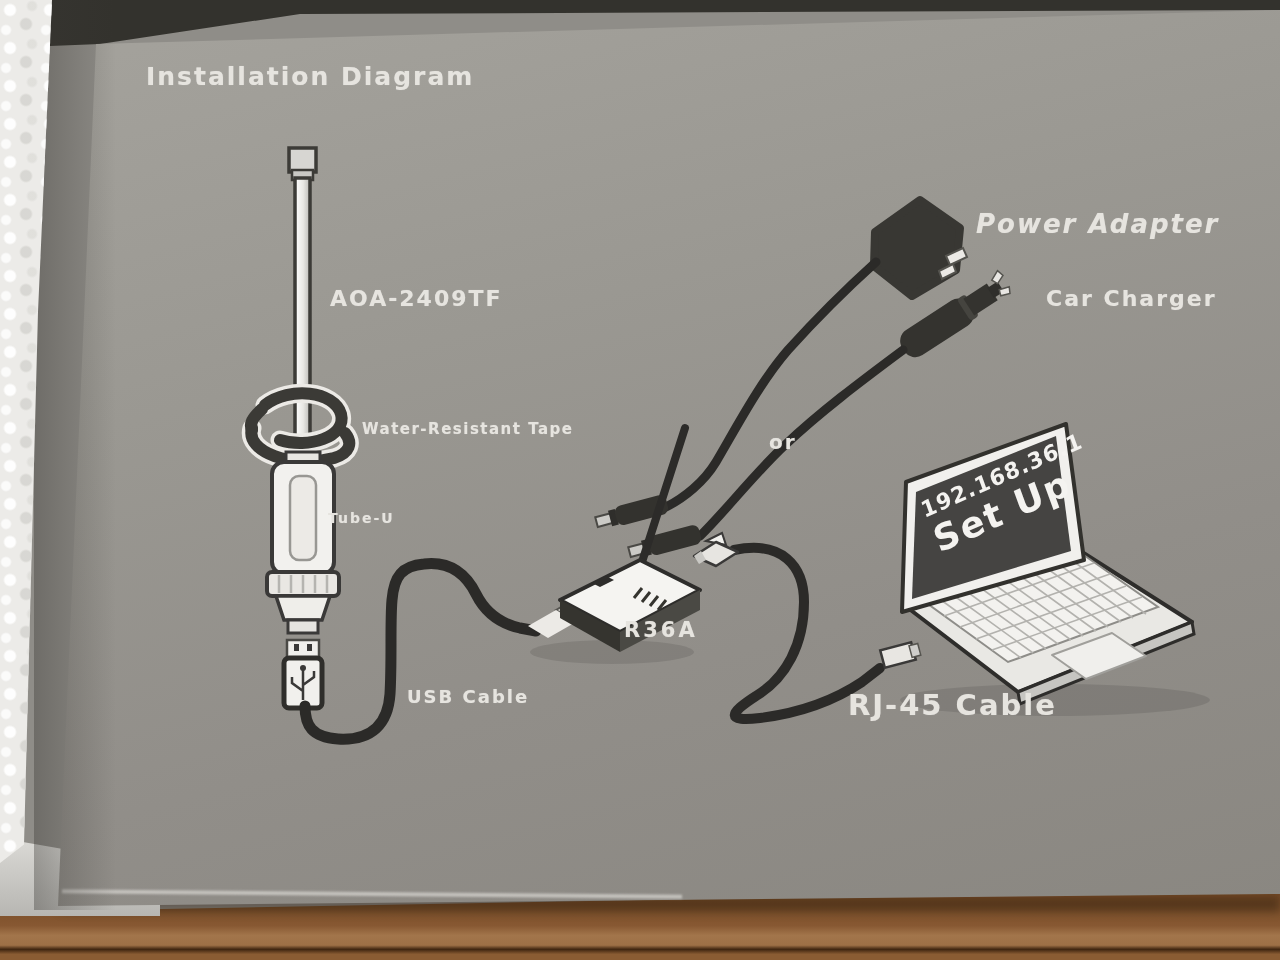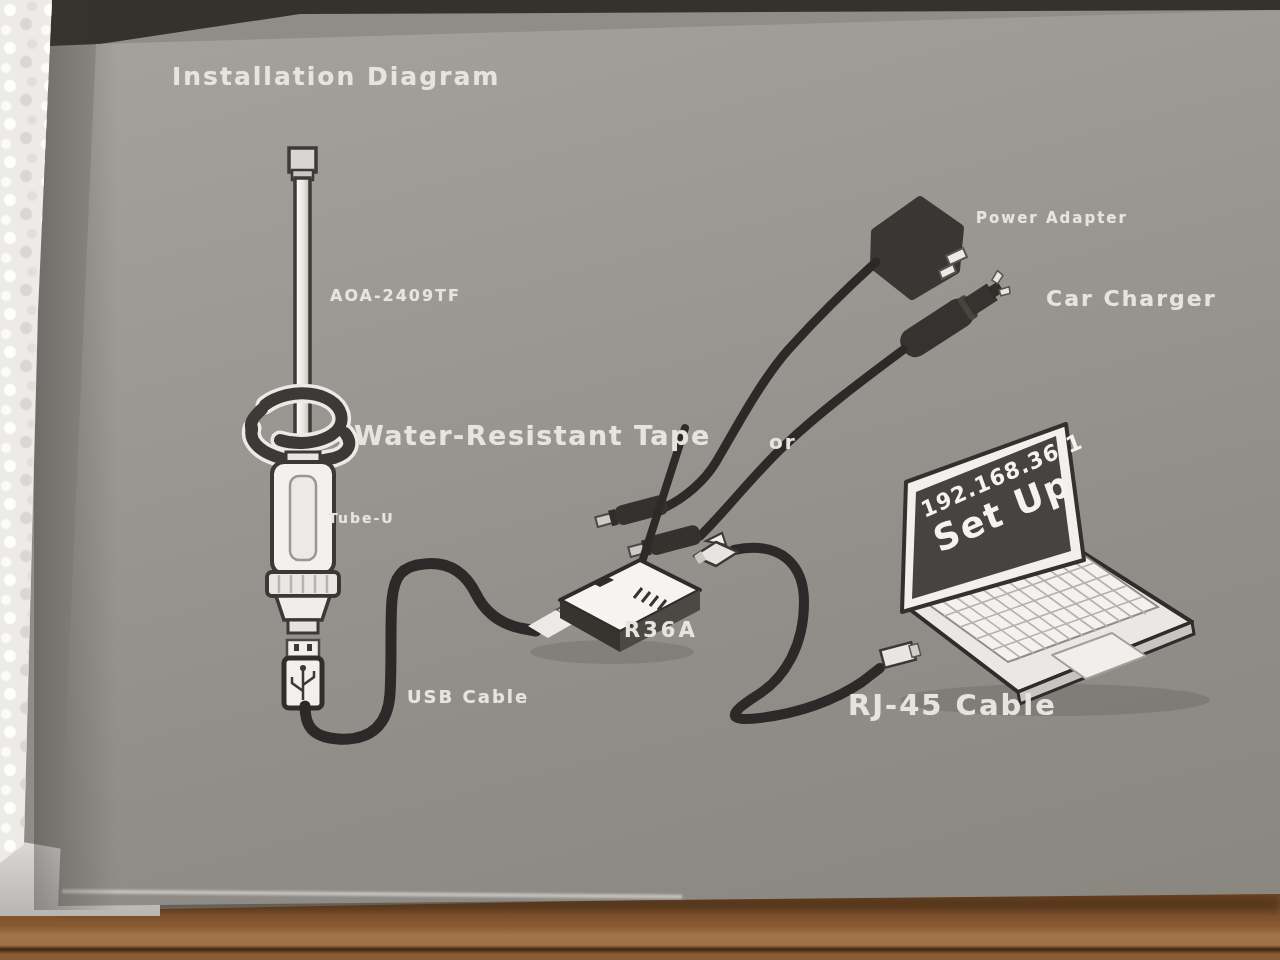--- a/index.html
+++ b/index.html
@@ -192,28 +192,28 @@
       <path d="M706,541 L722,533 L726,545 Z" fill="#f2f1ee" stroke="#3a3938" stroke-width="2"></path>
       <path d="M694,556 L716,542 L738,552 L716,566 Z" fill="#e7e5e1" stroke="#3a3938" stroke-width="2.5" stroke-linejoin="round"></path>
       <path d="M694,556 L701,551 L706,560 L699,564 Z" fill="#c9c8c4"></path>
     </g>
     <g transform="translate(898,655) rotate(-15)">
       <rect x="-16" y="-9" width="32" height="18" fill="#e8e6e2" stroke="#3a3938" stroke-width="2.5"></rect>
       <rect x="13" y="-6" width="9" height="12" fill="#cfcecb" stroke="#55544f" stroke-width="1.5"></rect>
     </g>
   </svg>
 
-  <div class="lbl" style="left:172px;top:62px;font-size:25px;">Installation Diagram</div>
-  <div class="lbl" style="left:330px;top:286px;font-size:16px;">AOA-2409TF</div>
-  <div class="lbl" style="left:354px;top:420px;font-size:27px;letter-spacing:1.5px;">Water-Resistant Tape</div>
+  <div class="lbl" style="left:146px;top:62px;font-size:25px;">Installation Diagram</div>
+  <div class="lbl" style="left:330px;top:286px;font-size:22px;">AOA-2409TF</div>
+  <div class="lbl" style="left:362px;top:420px;font-size:15px;letter-spacing:1.5px;">Water-Resistant Tape</div>
   <div class="lbl" style="left:328px;top:510px;font-size:14px;">Tube-U</div>
   <div class="lbl" style="left:407px;top:686px;font-size:18px;">USB Cable</div>
   <div class="lbl" style="left:624px;top:618px;font-size:21px;letter-spacing:3px;">R36A</div>
   <div class="lbl" style="left:744px;top:430px;font-size:20px;margin-left:25px;">or</div>
-  <div class="lbl" style="left:976px;top:209px;font-size:15px;">Power Adapter</div>
+  <div class="lbl" style="left:976px;top:209px;font-size:26px;font-style:italic;">Power Adapter</div>
   <div class="lbl" style="left:1046px;top:286px;font-size:22px;">Car Charger</div>
   <div class="lbl" style="left:848px;top:688px;font-size:29px;">RJ-45 Cable</div>
 
   <div class="screen-text">
     <div class="l1">192.168.36.1</div>
     <div class="l2">Set Up</div>
   </div>
 
 </div>
 

